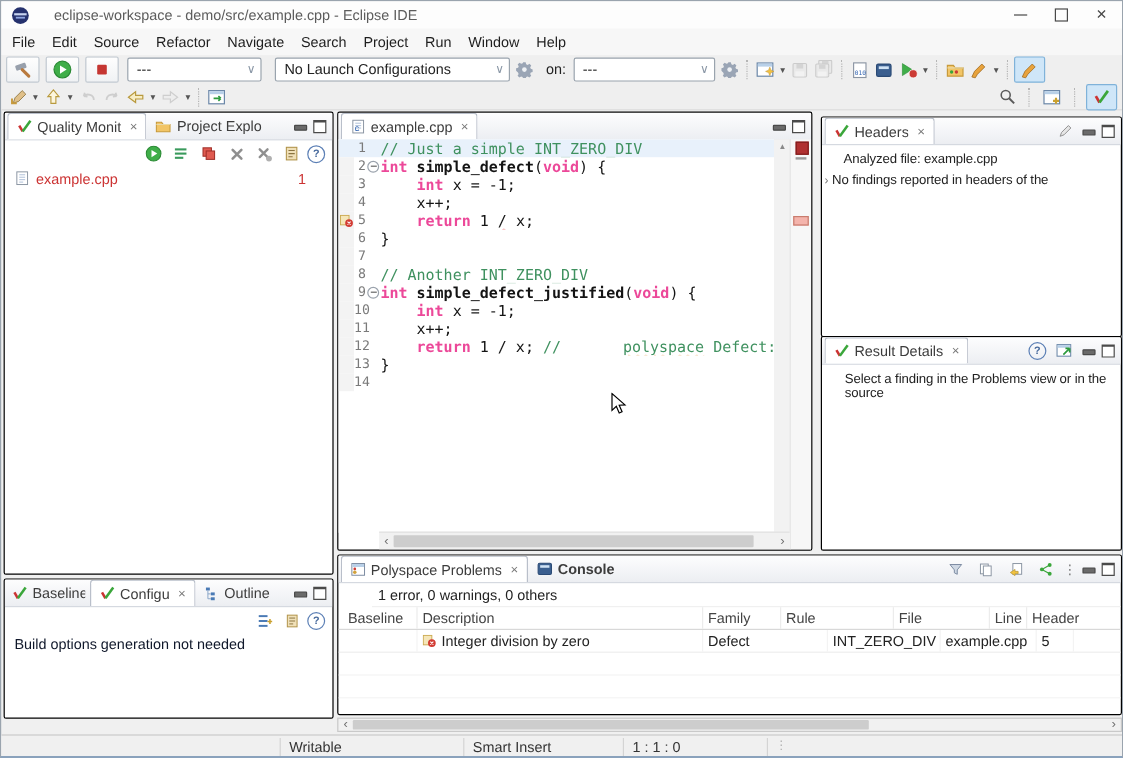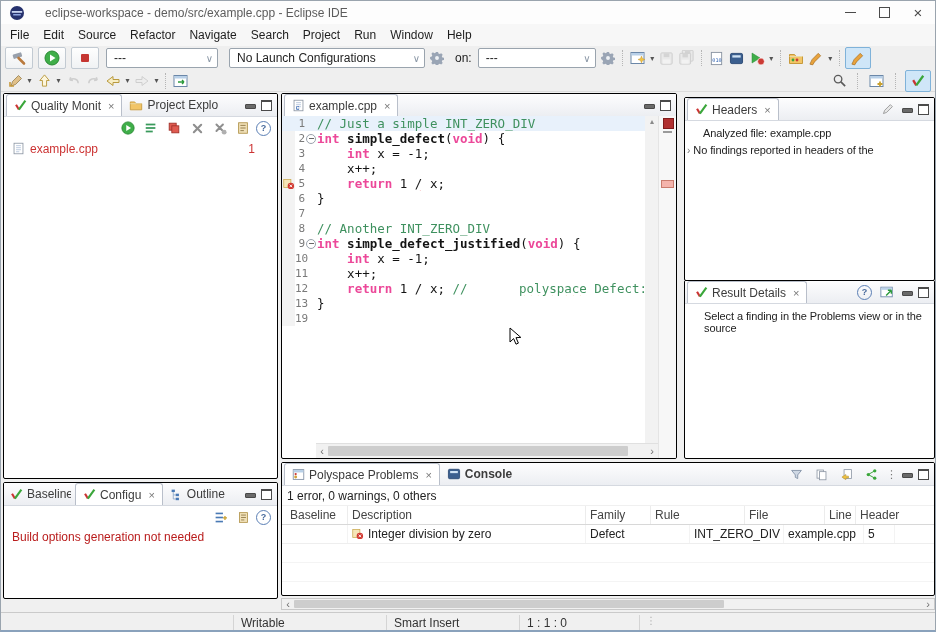--- a/index.html
+++ b/index.html
@@ -75,39 +75,39 @@
   .ruler{position:absolute;top:22px;right:0;width:17px;bottom:0;background:#f7f7f7;border-left:1px solid #e4e4e4;}
   .ruler .err-top{position:absolute;left:4px;top:2px;width:9px;height:9px;background:#b03030;border:1px solid #801c1c;}
   .ruler .gray-dash{position:absolute;left:4px;top:15px;width:9px;height:2px;background:#9a9a9a;}
   .ruler .err-line{position:absolute;left:2px;top:64px;width:11px;height:6px;background:#f4b4ac;border:1px solid #c97c6e;}
   .hscroll{position:absolute;left:34px;right:18px;bottom:0;height:14px;background:#f1f1f1;border-top:1px solid #e0e0e0;display:flex;align-items:center;}
   .hs-arrow{width:12px;text-align:center;color:#707070;font-size:11px;line-height:13px;}
   .hs-thumb{height:10px;background:#cdcdcd;border-radius:1px;}
   
   .side-text{font-size:11px;letter-spacing:-.1px;color:#222;}
   
-  .summary-row{padding:3px 0 2px 5px;color:#222;border-bottom:1px solid #f0f0f0;}
+  .summary-row{padding:3px 0 2px 5px;color:#222;border-bottom:1px solid #f0f0f0;margin-left:28px;}
   .phead{display:flex;padding-left:8px;height:18px;align-items:center;border-bottom:1px solid #d8d8d8;}
   .pcol{flex:none;color:#444;box-sizing:border-box;padding-left:4px;border-left:1px solid #ececec;height:18px;line-height:18px;overflow:hidden;}
   .pcol:first-child{border-left:none;padding-left:0;}
   .prow{display:flex;padding-left:8px;height:18px;align-items:center;border-bottom:1px solid #eeeeee;}
   .pcell{flex:none;box-sizing:border-box;padding-left:4px;border-left:1px solid #f3f3f3;height:18px;line-height:18px;
          overflow:hidden;white-space:nowrap;display:flex;align-items:center;gap:4px;color:#222;}
   .pcell:first-child{border-left:none;padding-left:0;}
   .gridline{height:18px;border-bottom:1px solid #f4f4f4;}
   
   .pscroll{position:absolute;left:280px;top:597px;width:654px;height:12px;background:#f1f1f1;
            border:1px solid #c9c9c9;box-sizing:border-box;display:flex;align-items:center;}
   .pscroll .hs-thumb{height:8px;}
   
   .statusbar{position:absolute;left:0;top:611px;width:100%;height:21px;background:#f0f0f0;border-top:1px solid #cacaca;box-sizing:border-box;}
   .sb-sep{position:absolute;top:2px;bottom:2px;width:1px;background:#d4d4d4;}
   .sb-text{position:absolute;top:3px;color:#333;}
   .grip{position:absolute;top:2px;color:#b0b0b0;font-size:10px;}
-  .green-text{color:#b91c1c;}
+  .green-text{color:#0f172a;}
   .cfg-line{padding:2px 8px;}
   svg{display:block;}
 </style>
 </head>
 <body>
 
 <svg width="0" height="0" style="position:absolute">
   <defs>
     <g id="sym-vcheck">
       <path d="M2.5 7 L6 13" stroke="#cc3333" stroke-width="2.6" fill="none"></path>
@@ -513,21 +513,21 @@
             <span class="ln-code"><span class="tk-txt">    </span><span class="tk-kw">return</span><span class="tk-txt"> 1 / x; </span><span class="tk-cmt">// </span><span class="tk-sp">polyspace</span><span class="tk-cmt"> Defect:INT_ZERO_DIV</span></span>
           </div>
           <div class="code-row">
             <span class="ln-marg"></span>
             <span class="ln-num">13</span>
             <span class="ln-fold"></span>
             <span class="ln-code"><span class="tk-txt">}</span></span>
           </div>
           <div class="code-row">
             <span class="ln-marg"></span>
-            <span class="ln-num">19</span>
+            <span class="ln-num">14</span>
             <span class="ln-fold"></span>
             <span class="ln-code"></span>
           </div>
         </div>
     </div>
     <div class="vscroll">
       <div class="up">▴</div>
     </div>
     <div class="ruler">
       <div class="err-top"></div>

